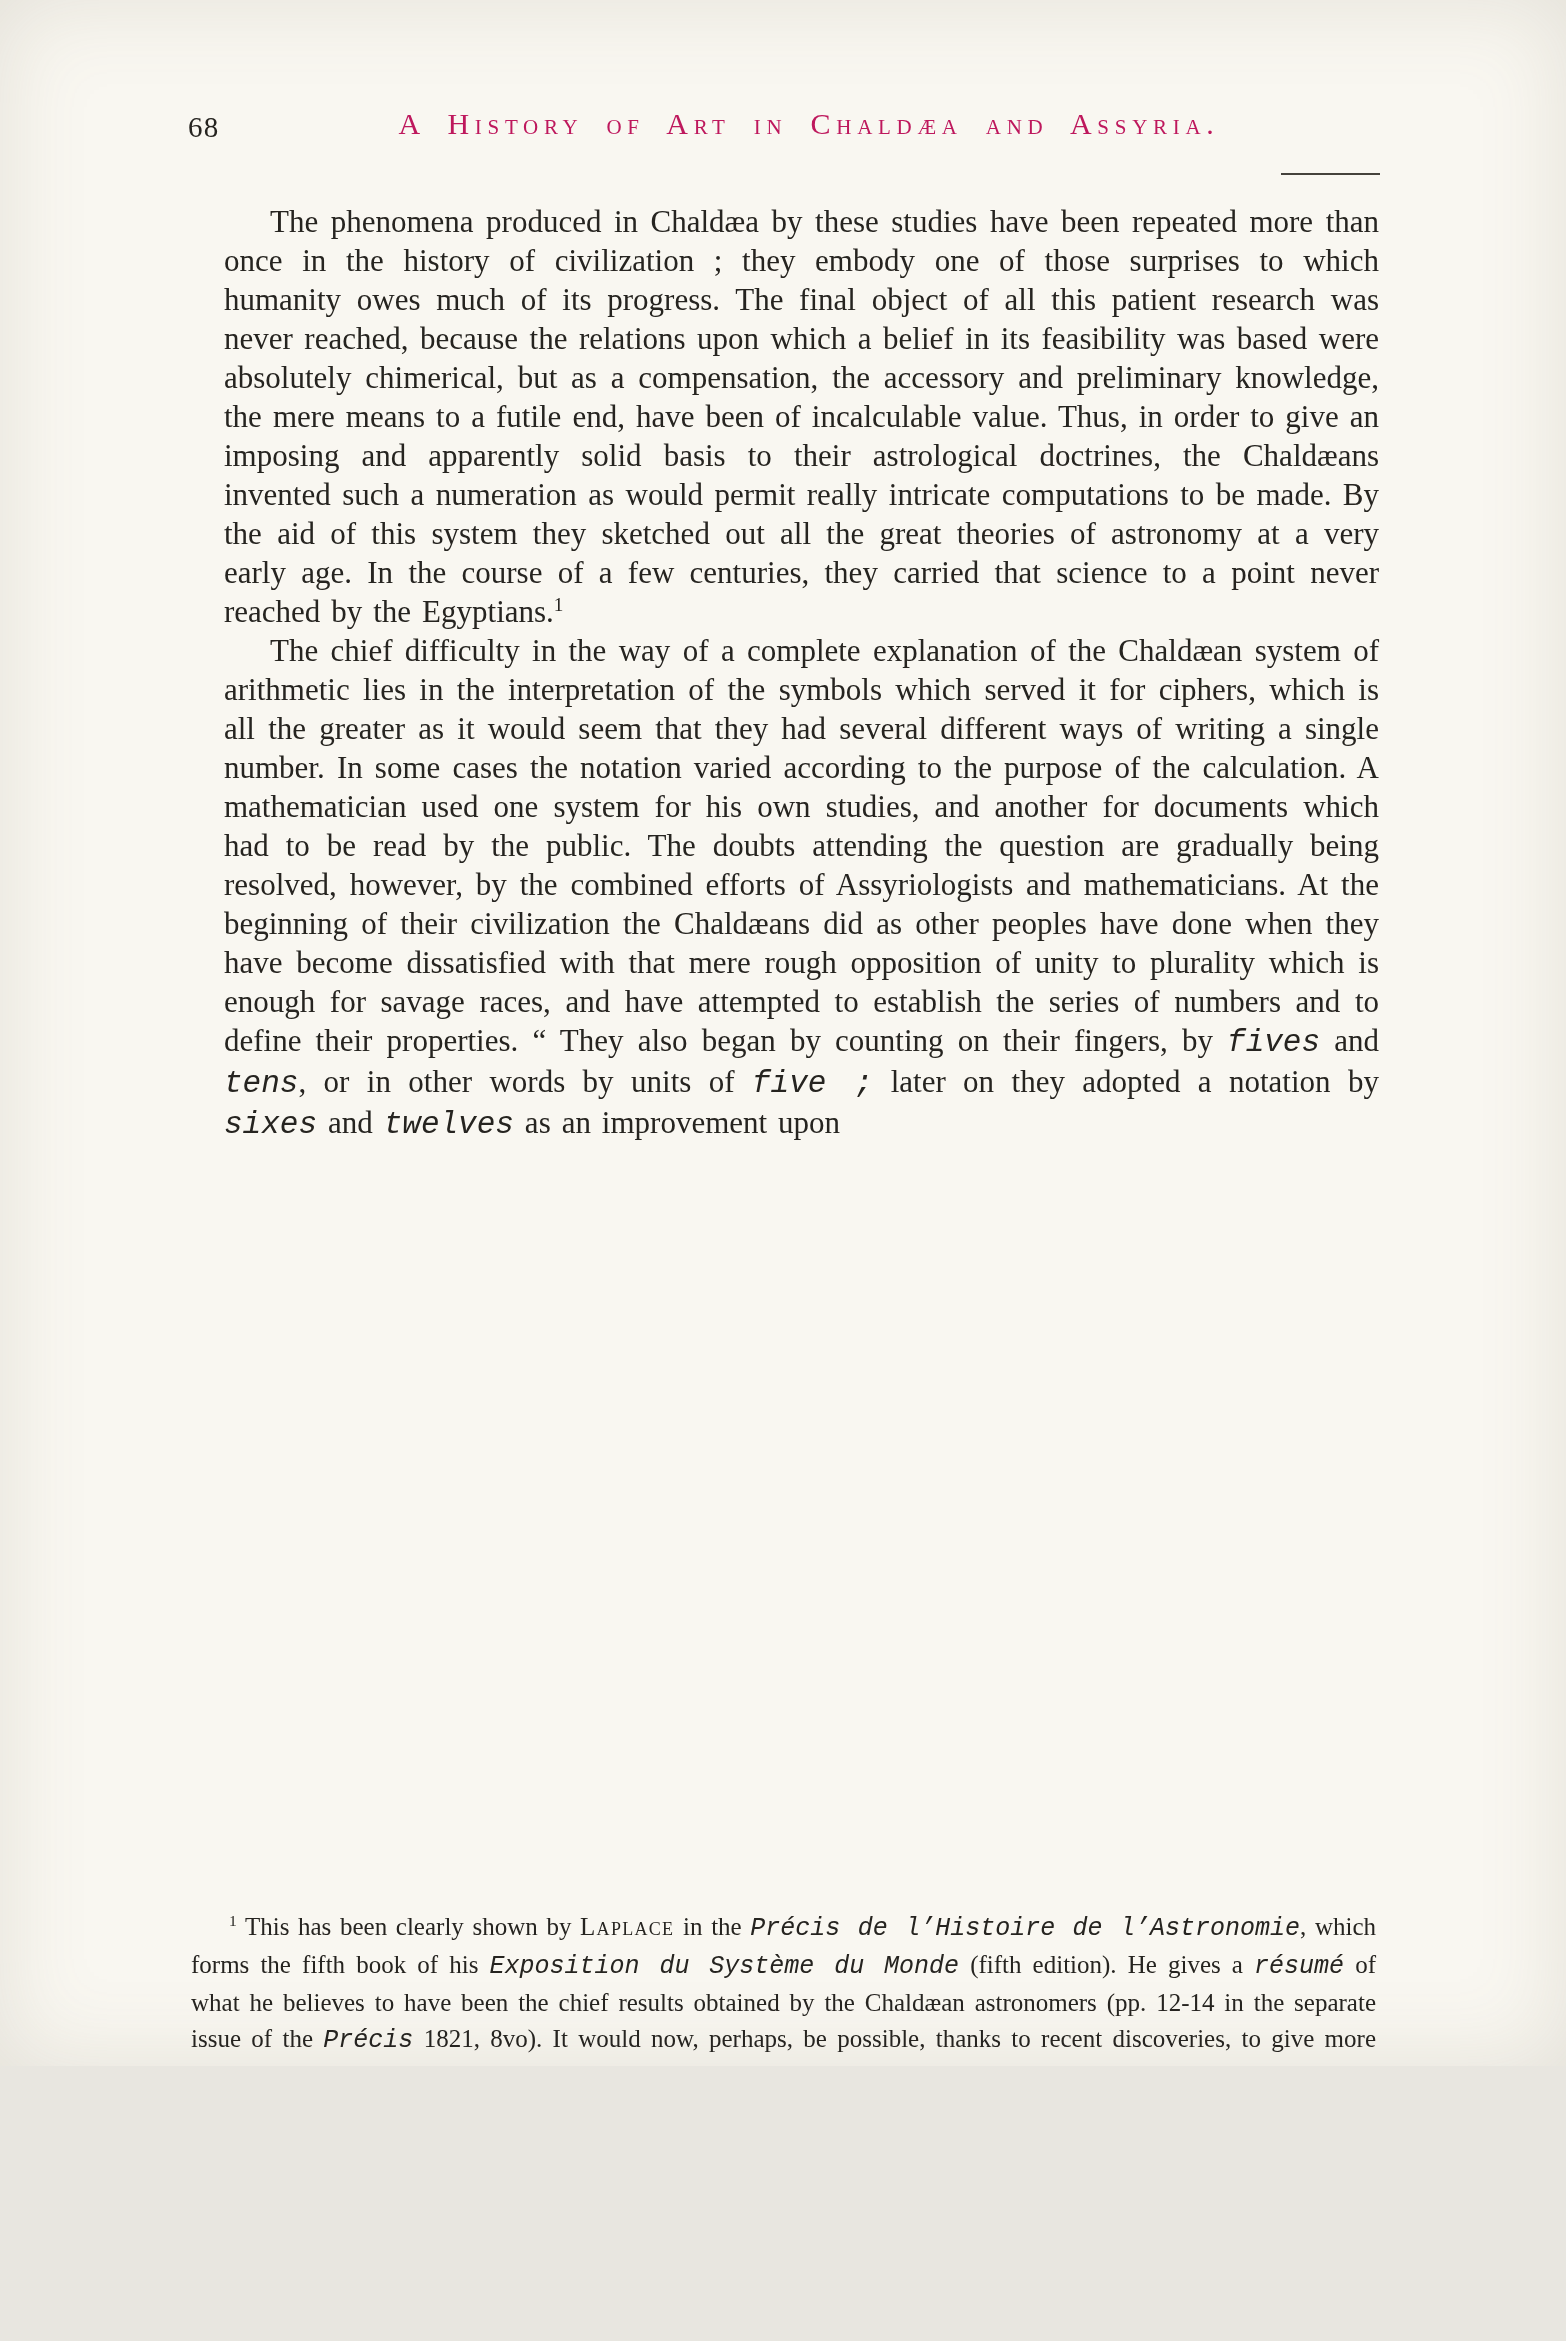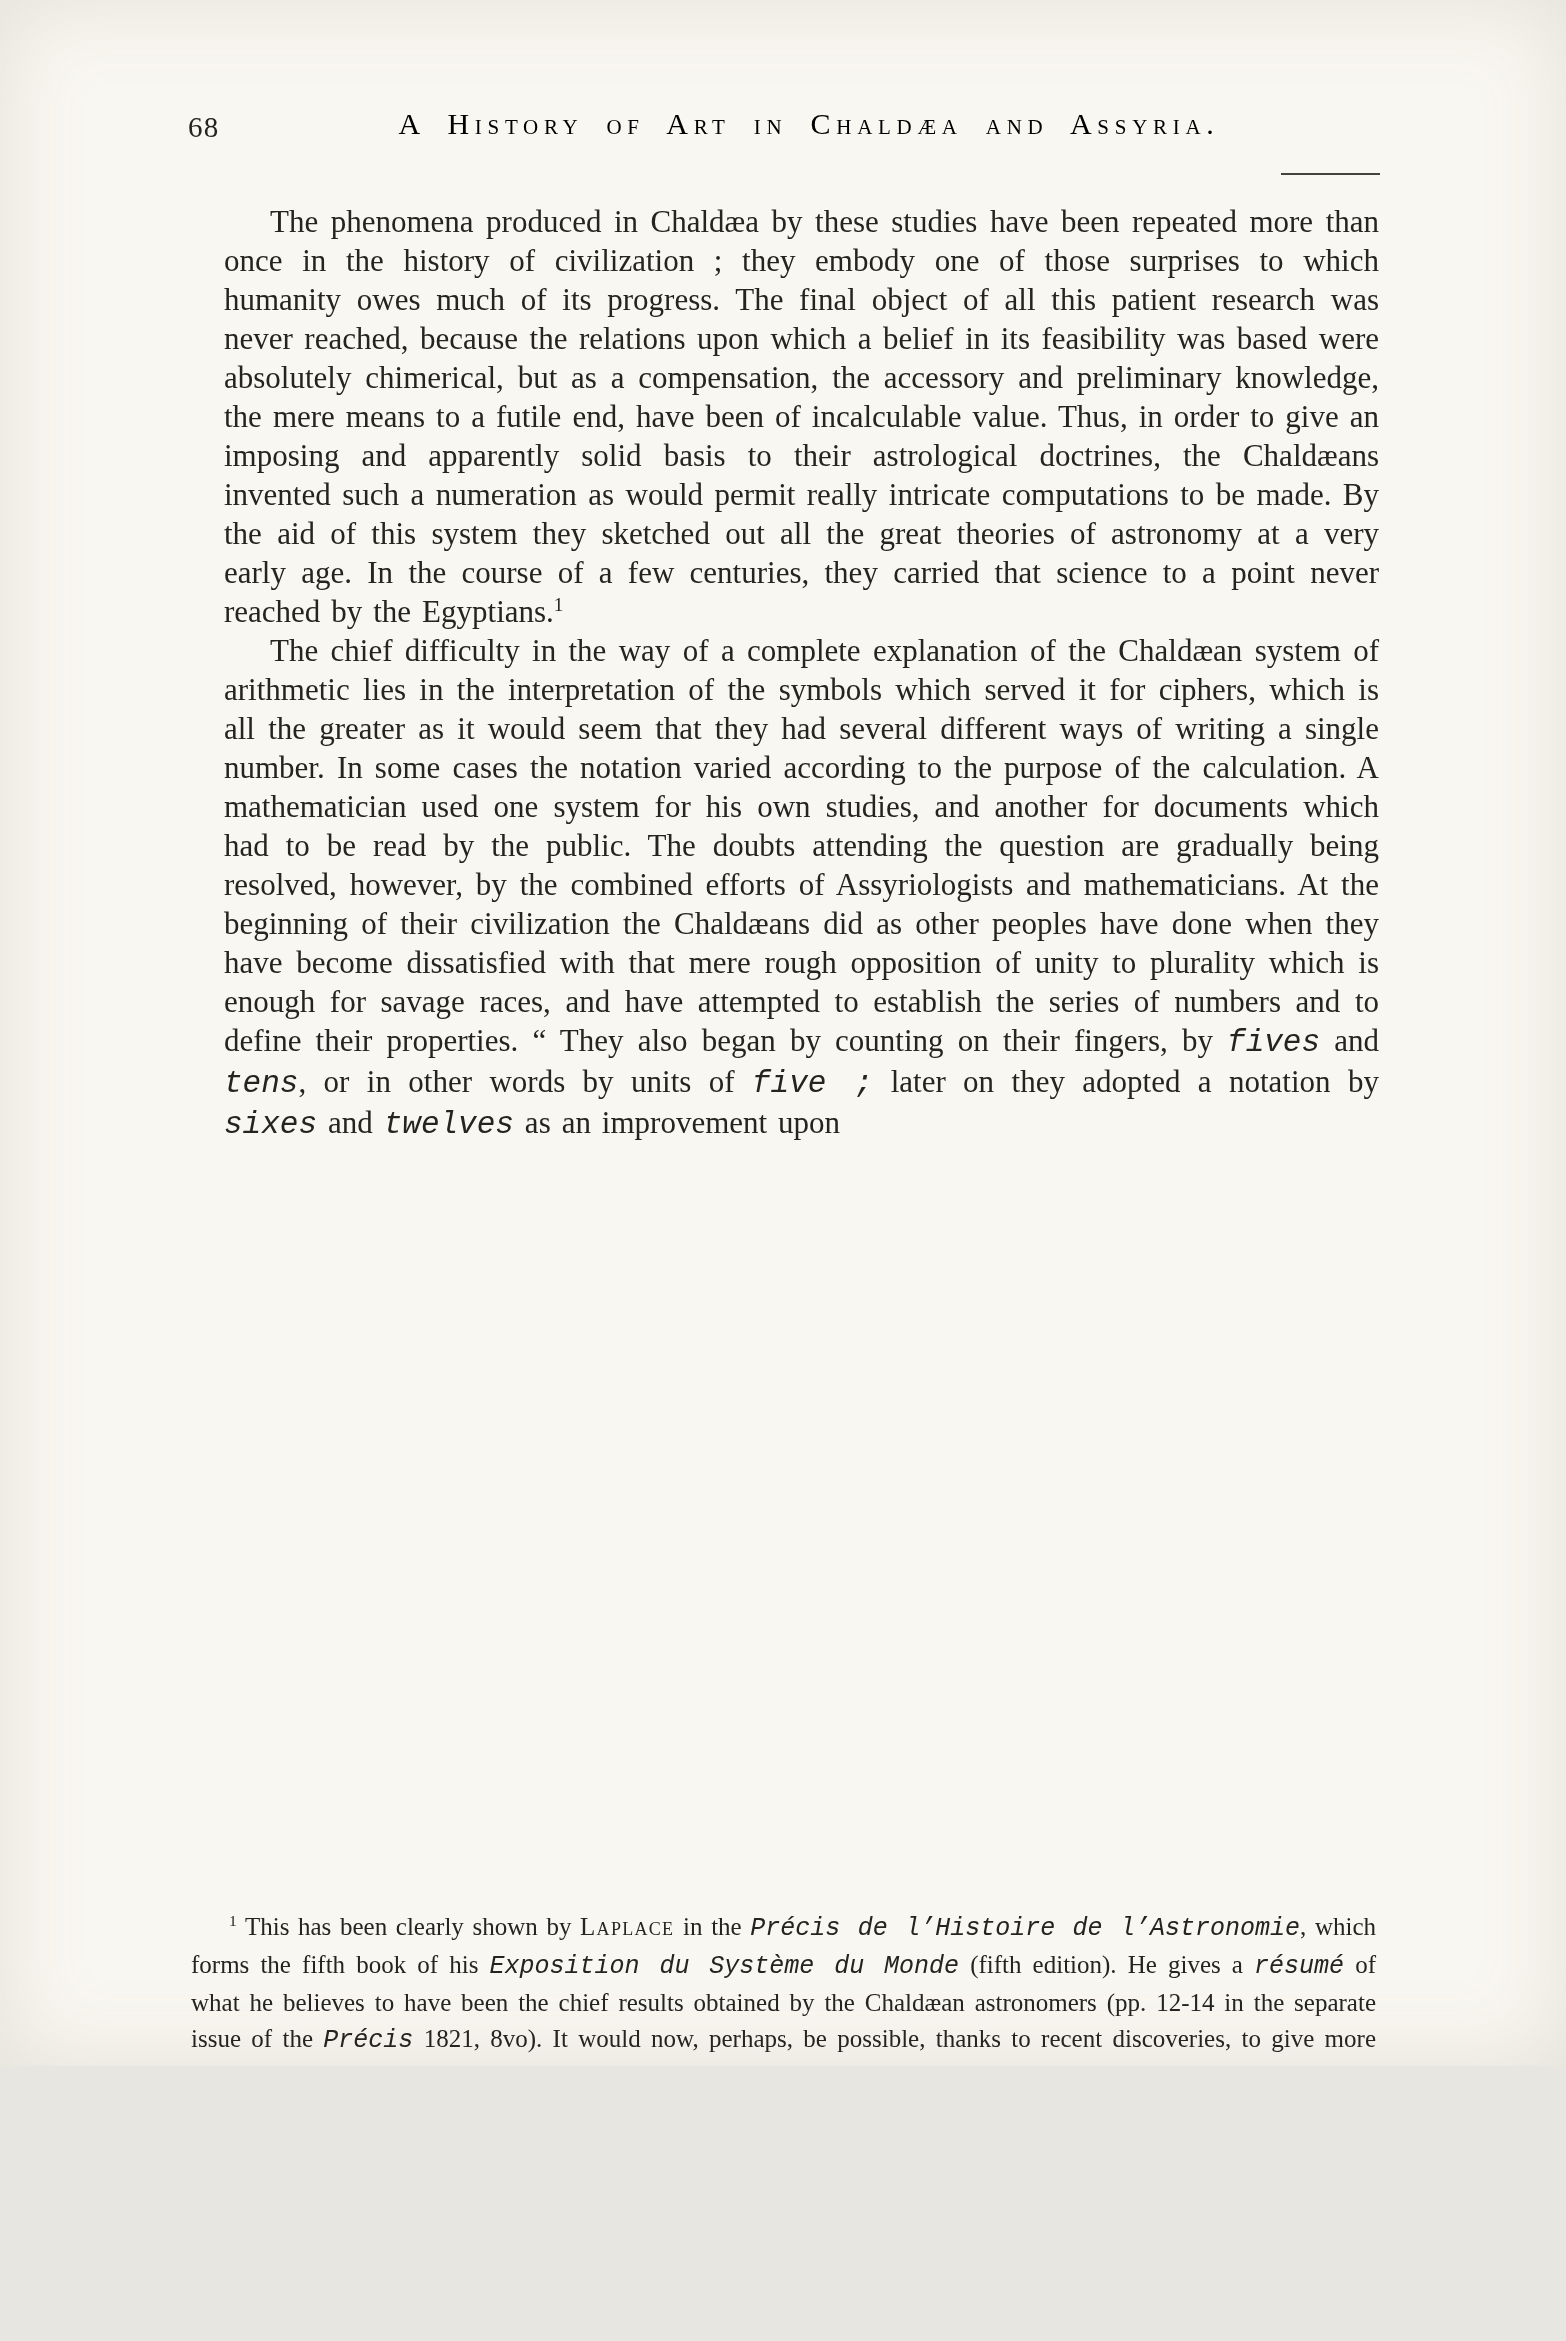--- a/index.html
+++ b/index.html
@@ -34,21 +34,21 @@
   }
   .head-title {
     display: block;
     text-align: center;
     font-variant: small-caps;
     font-size: 30px;
     letter-spacing: 5.7px;
     word-spacing: 10px;
     padding-left: 51px;
     white-space: nowrap;
-    color: #000000;
+    color: #be185d;
   }
   .head-rule {
     position: absolute;
     top: 173px;
     left: 1281px;
     width: 99px;
     height: 1.9px;
     background: #45423c;
   }
   .body-text {

